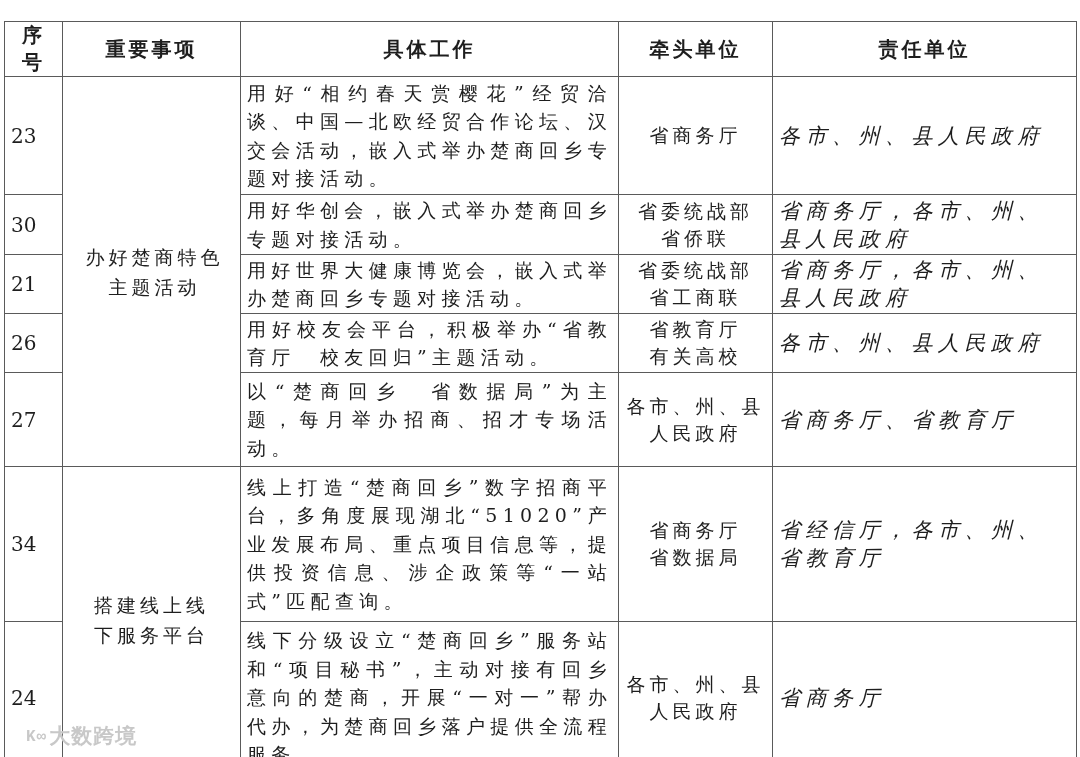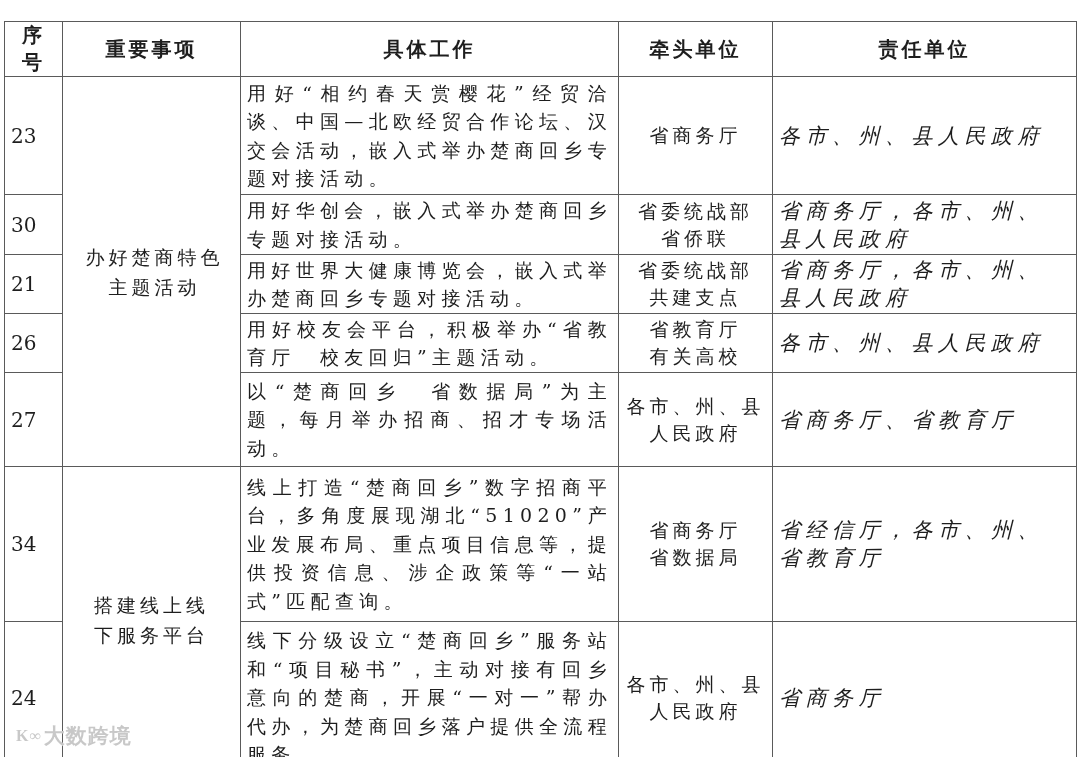--- a/index.html
+++ b/index.html
@@ -21,21 +21,21 @@
   td.lead { text-align: center; font-size: 19px; letter-spacing: 4px; line-height: 27px; }
   td.resp { text-align: left; font-size: 21px; letter-spacing: 5.5px; line-height: 28px; padding-left: 9px; font-style: italic; }
   .multiline span { display: block; }
   tr.r23 td { height: 117px; }
   tr.r24 td { height: 59px; }
   tr.r25 td { height: 58px; }
   tr.r26 td { height: 58px; }
   tr.r27 td { height: 93px; }
   tr.r28 td { height: 154px; }
   tr.r29 td { height: 151px; }
-  .watermark { position: absolute; left: 16px; top: 722px; font-family: Liberation Serif, serif;
+  .watermark { position: absolute; left: 26px; top: 722px; font-family: Liberation Mono, monospace;
                font-size: 21px; color: rgba(190,190,190,0.85); font-weight: bold; letter-spacing: 1px;
                text-shadow: 0 0 1px #fff; }
   .watermark .logo { display: inline-block; font-size: 16px; margin-right: 2px; vertical-align: 2px; }
 </style>
 </head>
 <body>
 
 <table class="doc">
   <colgroup>
     <col class="c-no">
@@ -73,21 +73,21 @@
         <span>省委统战部</span>
         <span>省侨联</span>
       </td>
       <td class="resp">省商务厅，各市、州、县人民政府</td>
     </tr>
     <tr class="r25">
       <td class="no">21</td>
       <td class="work">用好世界大健康博览会，嵌入式举办楚商回乡专题对接活动。</td>
       <td class="lead multiline">
         <span>省委统战部</span>
-        <span>共建支点</span>
+        <span>省工商联</span>
       </td>
       <td class="resp">省商务厅，各市、州、县人民政府</td>
     </tr>
     <tr class="r26">
       <td class="no">26</td>
       <td class="work">用好校友会平台，积极举办“省教育厅　校友回归”主题活动。</td>
       <td class="lead multiline">
         <span>省教育厅</span>
         <span>有关高校</span>
       </td>

